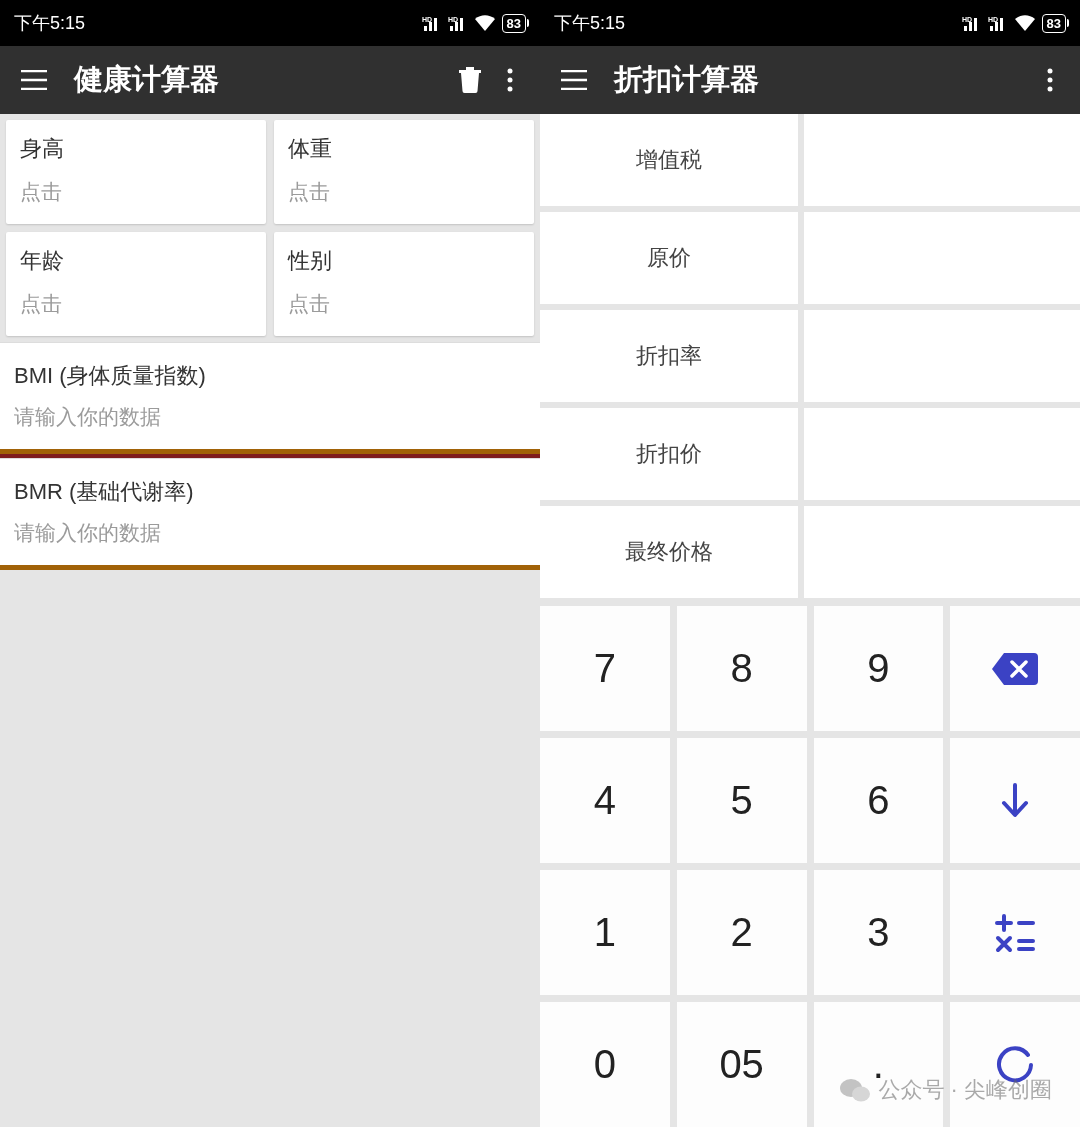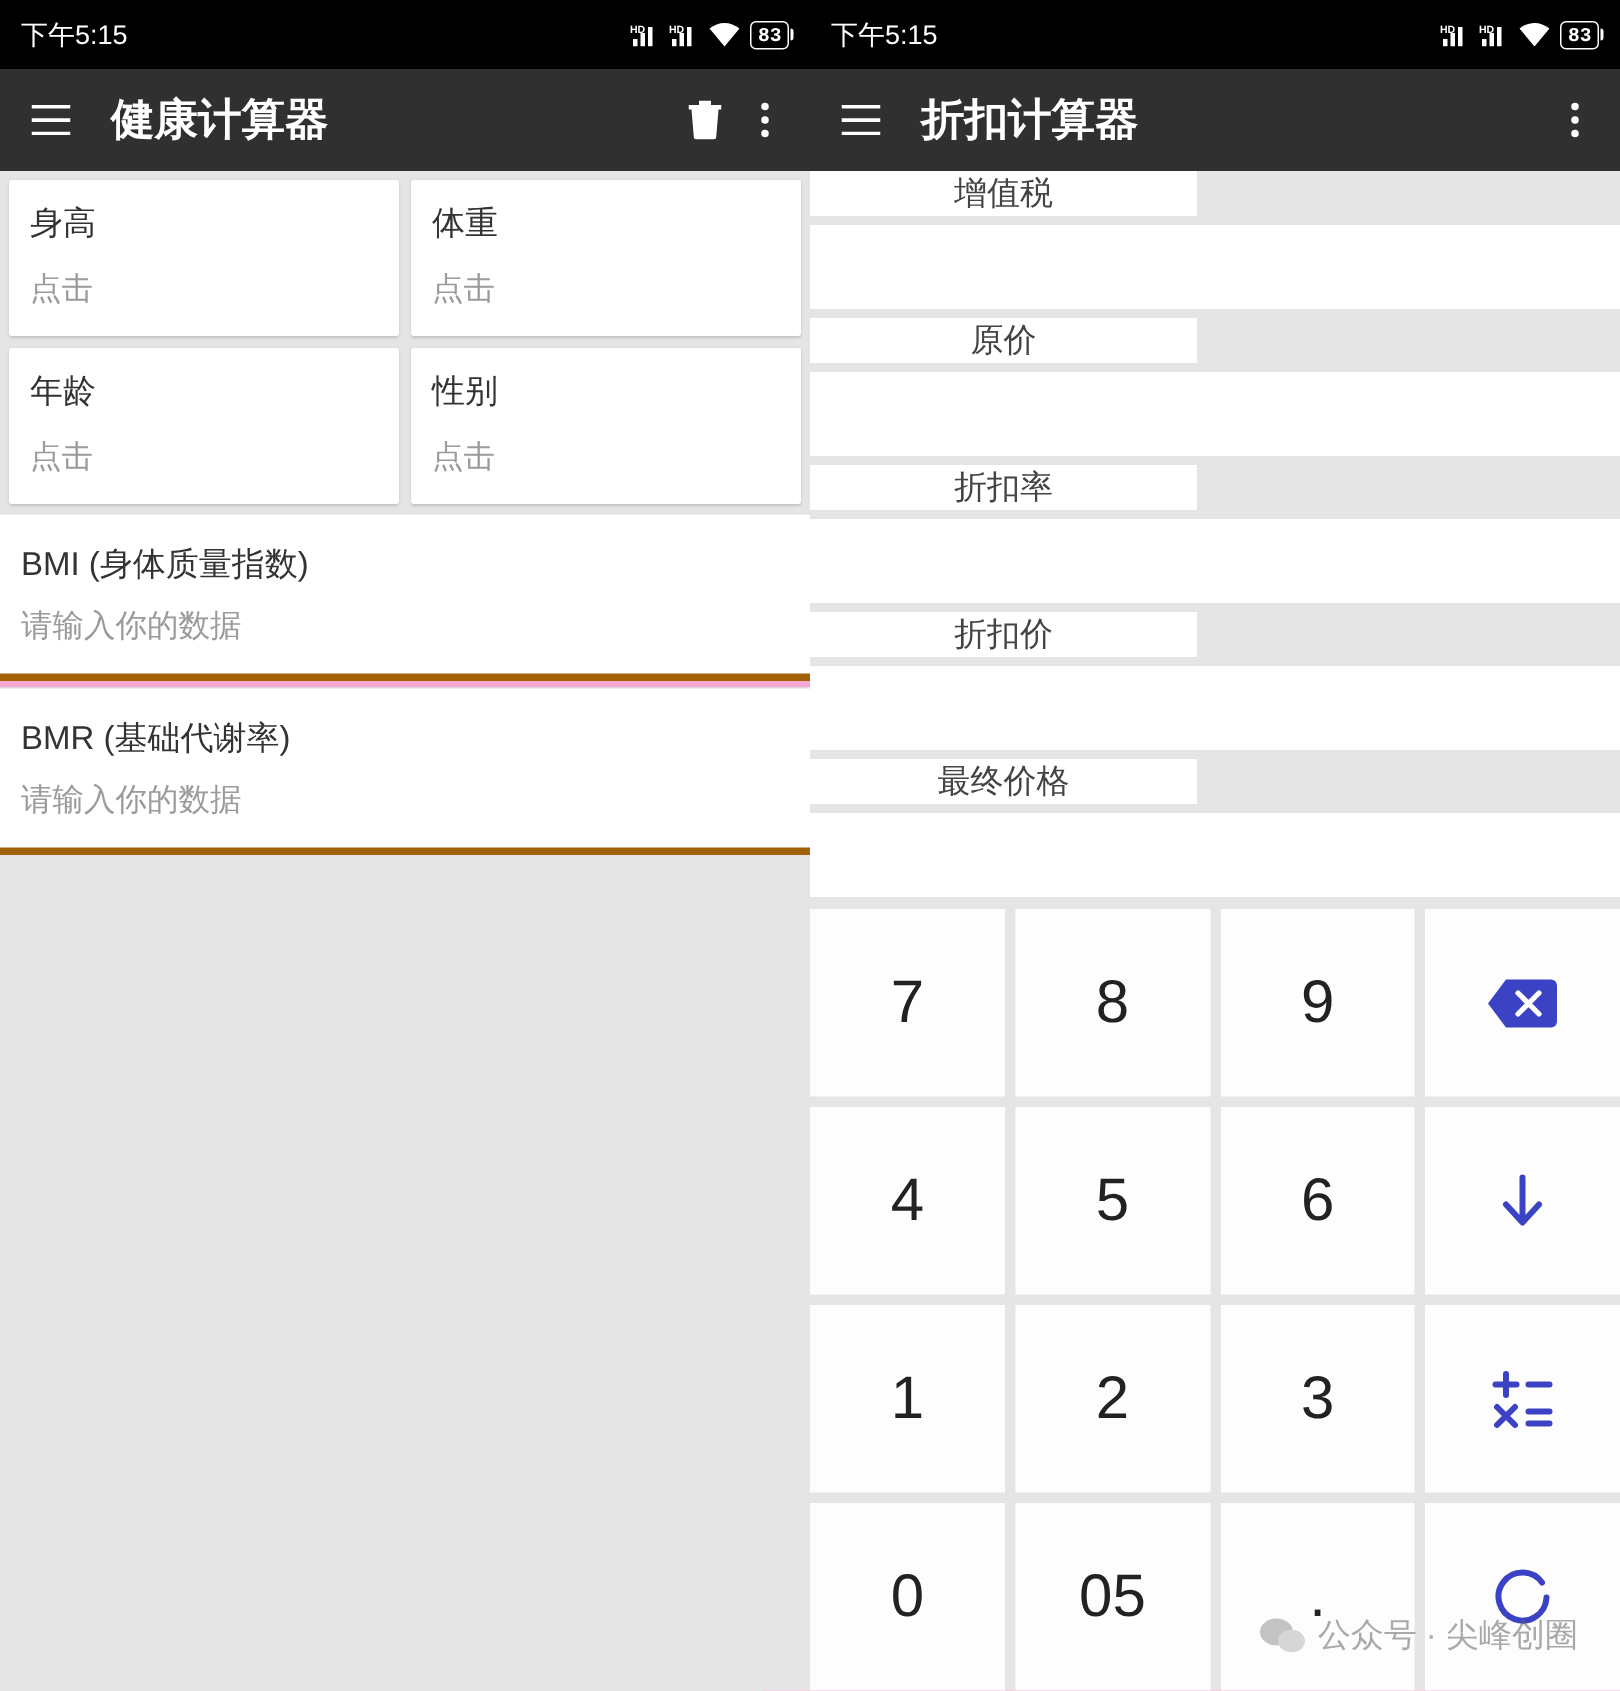--- a/index.html
+++ b/index.html
@@ -10,21 +10,21 @@
       font-family: -apple-system, "Helvetica Neue", Arial, "PingFang SC", "Hiragino Sans GB", "Microsoft YaHei", sans-serif;
       background: #fff;
       overflow: hidden;
       position: relative;
     }
     .screen {
       width: 540px;
       height: 1127px;
       display: flex;
       flex-direction: column;
-      background: #f9a8d4;
+      background: #7f1d1d;
     }
     
     .statusbar {
       height: 46px;
       background: #000;
       color: #fff;
       display: flex;
       align-items: center;
       padding: 0 14px;
       font-size: 18px;
@@ -36,21 +36,20 @@
     .sb-signal svg, .sb-wifi svg { display: block; }
     .sb-batt {
       display: inline-flex;
       align-items: center;
       border: 1.5px solid #fff;
       border-radius: 4px;
       padding: 1px 4px;
       font-size: 13px;
       font-weight: 600;
       position: relative;
-      font-family: Liberation Mono, monospace;
     }
     .sb-batt::after {
       content: "";
       position: absolute;
       right: -4px;
       top: 4px;
       width: 2.5px;
       height: 8px;
       background: #fff;
       border-radius: 0 2px 2px 0;
@@ -131,21 +130,20 @@
       display: flex;
       flex-direction: column;
       gap: 6px;
       background: #e5e5e5;
       padding-bottom: 6px;
     }
     .field-row {
       display: flex;
       gap: 6px;
       height: 92px;
-      flex-direction: column;
     }
     .field-label, .field-value {
       background: #fff;
       display: flex;
       align-items: center;
       justify-content: center;
     }
     .field-label {
       width: 258px;
       font-size: 22px;

